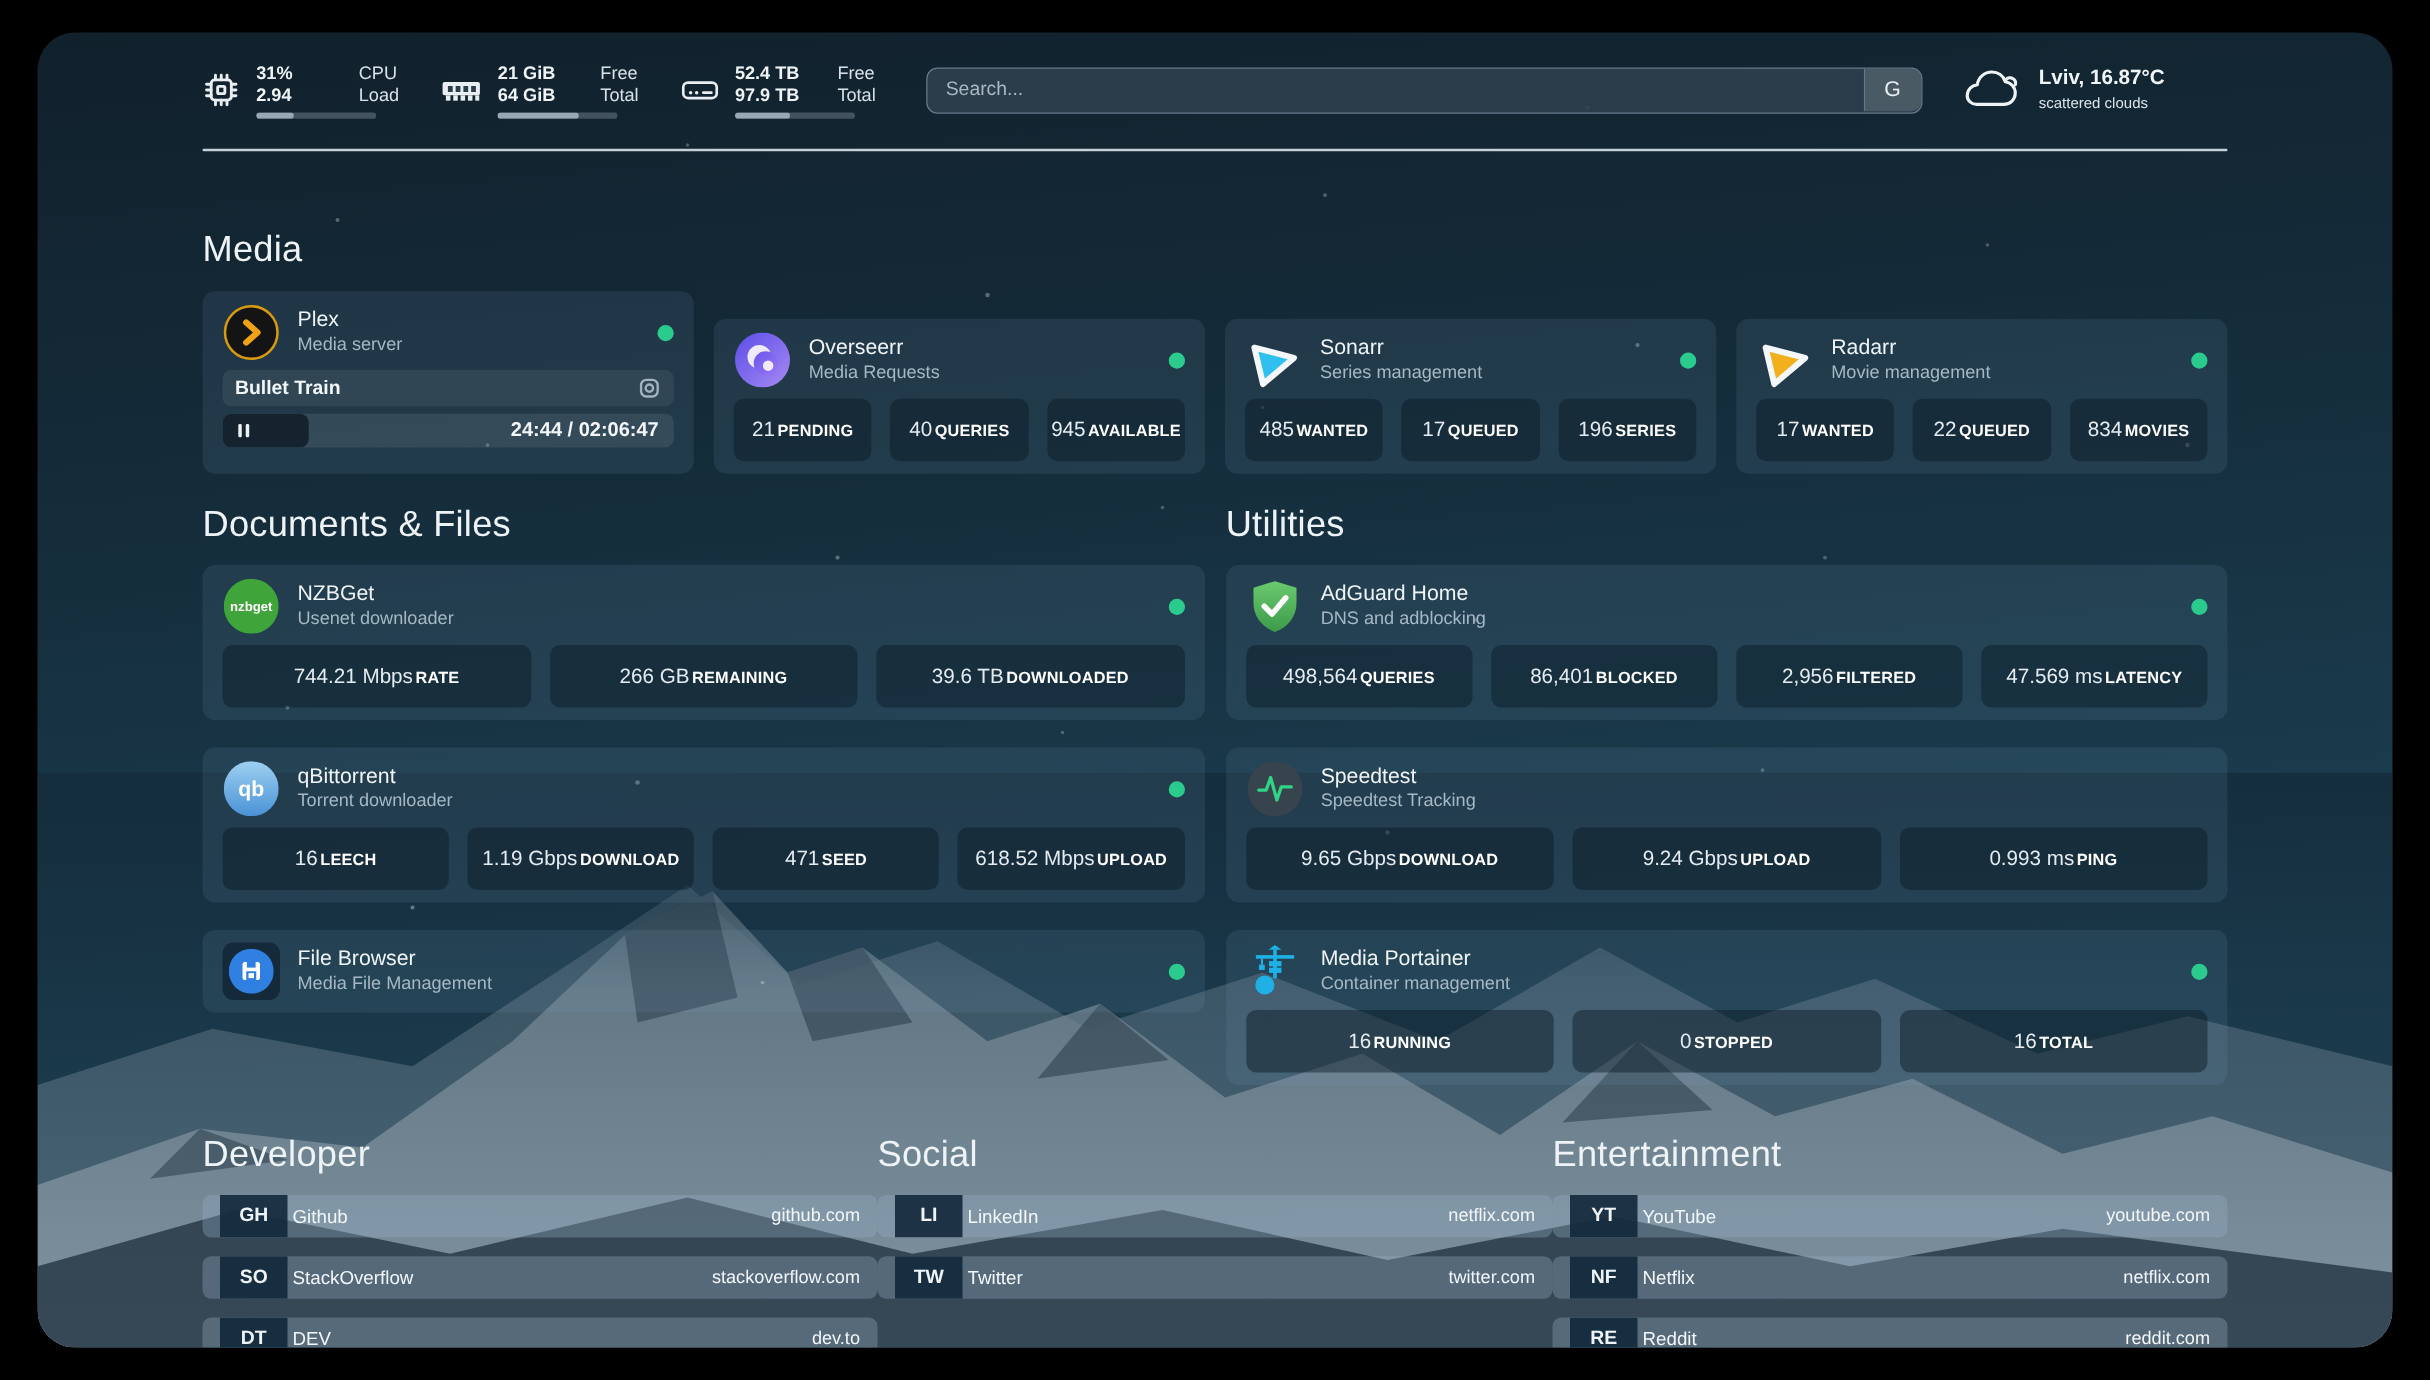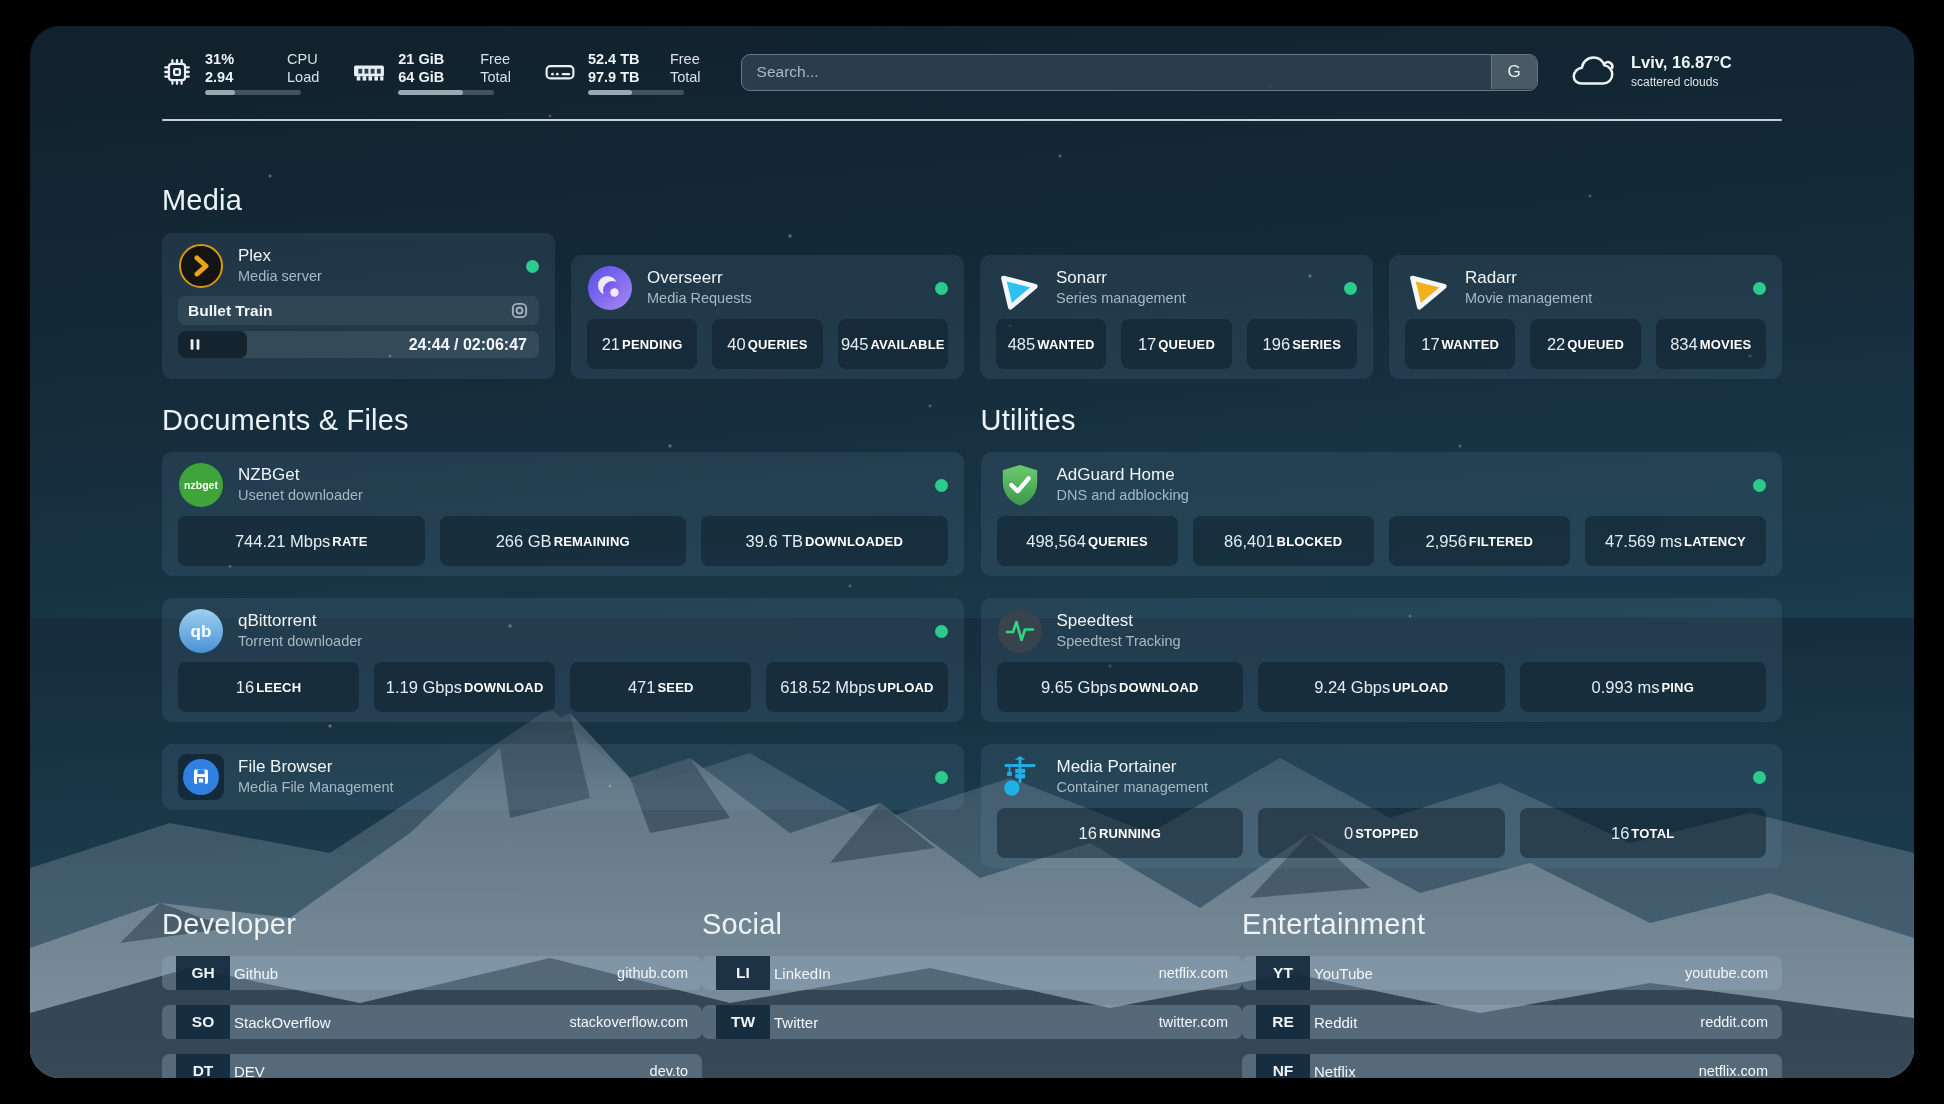--- a/index.html
+++ b/index.html
@@ -634,26 +634,26 @@
       </div>
 
       <div>
         <div class="section-title">Entertainment</div>
         <div class="bm-row">
           <div class="bm-abbr">YT</div>
           <div class="bm-name">YouTube</div>
           <div class="bm-url">youtube.com</div>
         </div>
         <div class="bm-row">
+          <div class="bm-abbr">NF</div>
+          <div class="bm-name">Netflix</div>
+          <div class="bm-url">netflix.com</div>
+        </div>
+        <div class="bm-row">
           <div class="bm-abbr">RE</div>
           <div class="bm-name">Reddit</div>
           <div class="bm-url">reddit.com</div>
         </div>
-        <div class="bm-row">
-          <div class="bm-abbr">NF</div>
-          <div class="bm-name">Netflix</div>
-          <div class="bm-url">netflix.com</div>
-        </div>
       </div>
     </div>
 
   </div>
 </div>
 
 </body></html>

